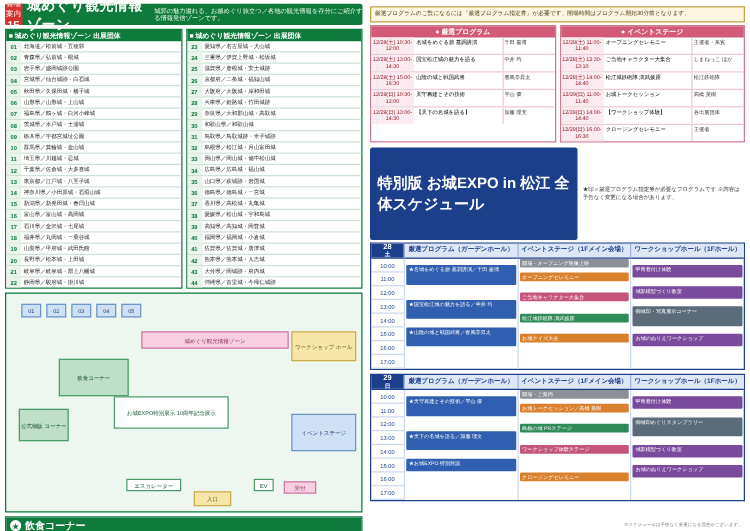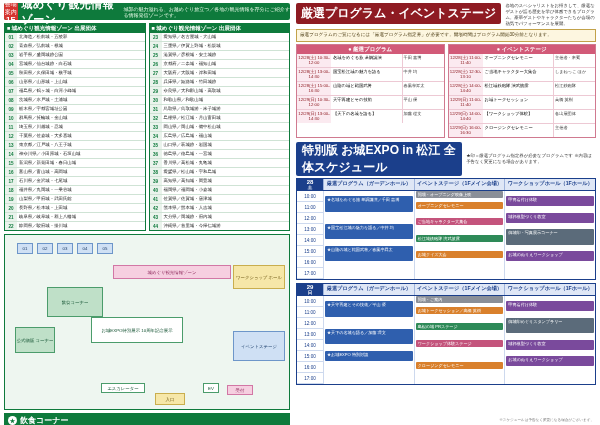--- a/index.html
+++ b/index.html
@@ -73,21 +73,21 @@
   .prog-tbl { margin-top:2px; display:flex; gap:3px; }
   .ptcol { flex:1; border:1px solid #d07a90; }
   .ptcol .pth { background:#d25a78; color:#fff; font-size:5.5px; font-weight:bold; text-align:center; padding:1px; }
   .ptrow { display:flex; border-bottom:1px solid #edc9d4; }
   .ptrow:last-child { border-bottom:none; }
   .ptrow .tm { width:34px; background:#fbeaf0; font-size:4.3px; color:#8e1b22; padding:1px; line-height:5.5px; text-align:center;}
   .ptrow .ev { flex:1; font-size:4.3px; padding:1px 2px; line-height:5.5px; }
   .ptrow .sp { width:42px; font-size:4.2px; padding:1px; line-height:5.5px; color:#333; border-left:1px solid #edc9d4;}
 
   .sch-hdr { margin-top:4px; display:flex; align-items:center; gap:4px; }
-  .sch-hdr .sh-t { background:#1b3f8b; color:#fff; font-size:12px; font-weight:bold; padding:0 6px; border-radius:2px; }
+  .sch-hdr .sh-t { background:#1b3f8b; color:#fff; font-size:12px; font-weight:bold; padding:20px 6px; border-radius:2px; }
   .sch-hdr .sh-n { font-size:4.4px; color:#333; line-height:6px; }
 
   .sch { margin-top:2px; border:1px solid #1b3f8b; }
   .sch-top { display:flex; background:#dfe7f6; border-bottom:1px solid #1b3f8b; }
   .sch-top .dbadge { width:26px; background:#1b3f8b; color:#fff; font-size:6px; font-weight:bold; display:flex; align-items:center; justify-content:center; flex-direction:column; }
   .sch-top .dbadge small { font-size:4.5px; }
   .sch-top .cell { flex:1; font-size:5.2px; font-weight:bold; color:#1b3f8b; text-align:center; padding:1px; border-left:1px solid #9fb4dc; }
   .sch-body { display:flex; }
   .sch-times { width:26px; }
   .sch-times div { height:11px; font-size:4.6px; color:#1b3f8b; text-align:center; border-bottom:1px solid #cdd9ee; line-height:11px;}
@@ -329,24 +329,20 @@
         <span class="ic">★</span>
         <span>飲食コーナー</span>
       </div>
 
     </div>
 
   </div>
 
   <div class="right">
 
-    <div class="prog-hdr">
-      <div class="ph-t">厳選プログラム・イベントステージ</div>
-      <div class="ph-s">各地のスペシャリストをお招きして、厳選なゲストが語る歴史を学び体感できるプログラム。豪華ゲストやキャラクターたちが会場の熱気でパフォーマンスを展開。</div>
-    </div>
 
     <div class="notebox">厳選プログラムのご覧になるには「厳選プログラム指定券」が必要です。開場時間はプログラム開始30分前となります。</div>
 
     <div class="prog-tbl" id="prog-tbl">
         <div class="ptcol">
           <div class="pth">● 厳選プログラム</div>
           <div class="ptrow">
             <div class="tm">12/28(土)
 10:30-12:00</div>
             <div class="ev">名城をめぐる旅 基調講演</div>

